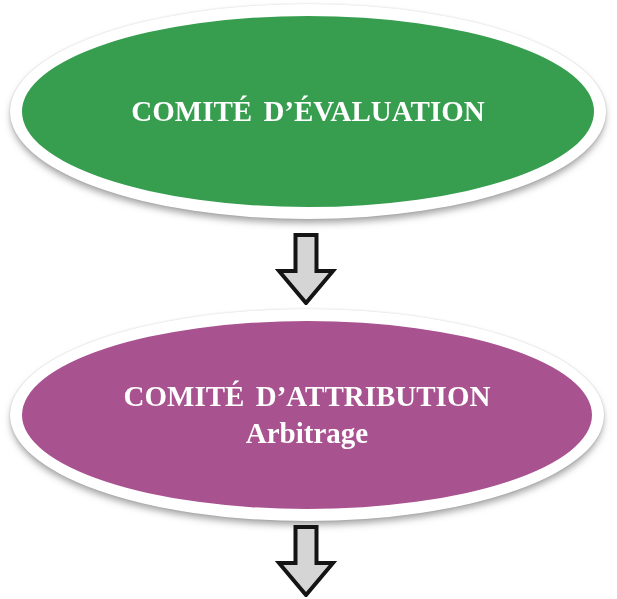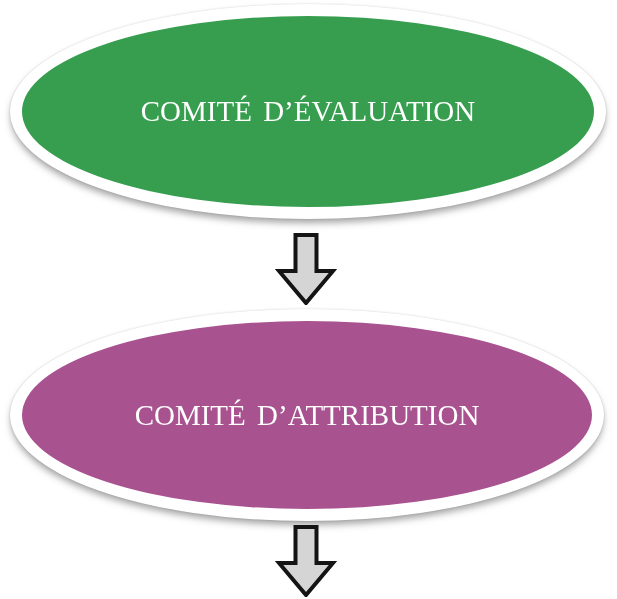--- a/index.html
+++ b/index.html
@@ -5,20 +5,21 @@
   html, body {
     margin: 0;
     padding: 0;
   }
   .canvas {
     position: relative;
     width: 617px;
     height: 599px;
     overflow: hidden;
     font-family: "Liberation Serif", "DejaVu Serif", serif;
+    font-weight: bold;
   }
   .node {
     position: absolute;
     box-sizing: border-box;
     border: 12px solid #ffffff;
     border-radius: 50%;
     display: flex;
     flex-direction: column;
     align-items: center;
     justify-content: center;
@@ -65,19 +66,20 @@
   <div class="node node-evaluation" style="background: rgb(54, 158, 78); color: rgb(255, 255, 255); border-color: rgb(255, 255, 255);">
     <div class="line">COMITÉ D’ÉVALUATION</div>
   </div>
 
   <svg class="arrow arrow-1" viewBox="0 0 62 72">
     <polygon points="20.5,2 41.5,2 41.5,38 58,38 31,70 4,38 20.5,38" stroke-width="4" stroke-linejoin="miter" fill="#D5D5D5" stroke="#141414"></polygon>
   </svg>
 
   <div class="node node-attribution" style="background: rgb(168, 82, 144); color: rgb(255, 255, 255); border-color: rgb(255, 255, 255);">
     <div class="line">COMITÉ D’ATTRIBUTION</div>
+    <div class="line">Arbitrage</div>
   </div>
 
   <svg class="arrow arrow-2" viewBox="0 0 62 72">
     <polygon points="20.5,2 41.5,2 41.5,38 58,38 31,70 4,38 20.5,38" stroke-width="4" stroke-linejoin="miter" fill="#D5D5D5" stroke="#141414"></polygon>
   </svg>
 
 </div>
 
 </body></html>

